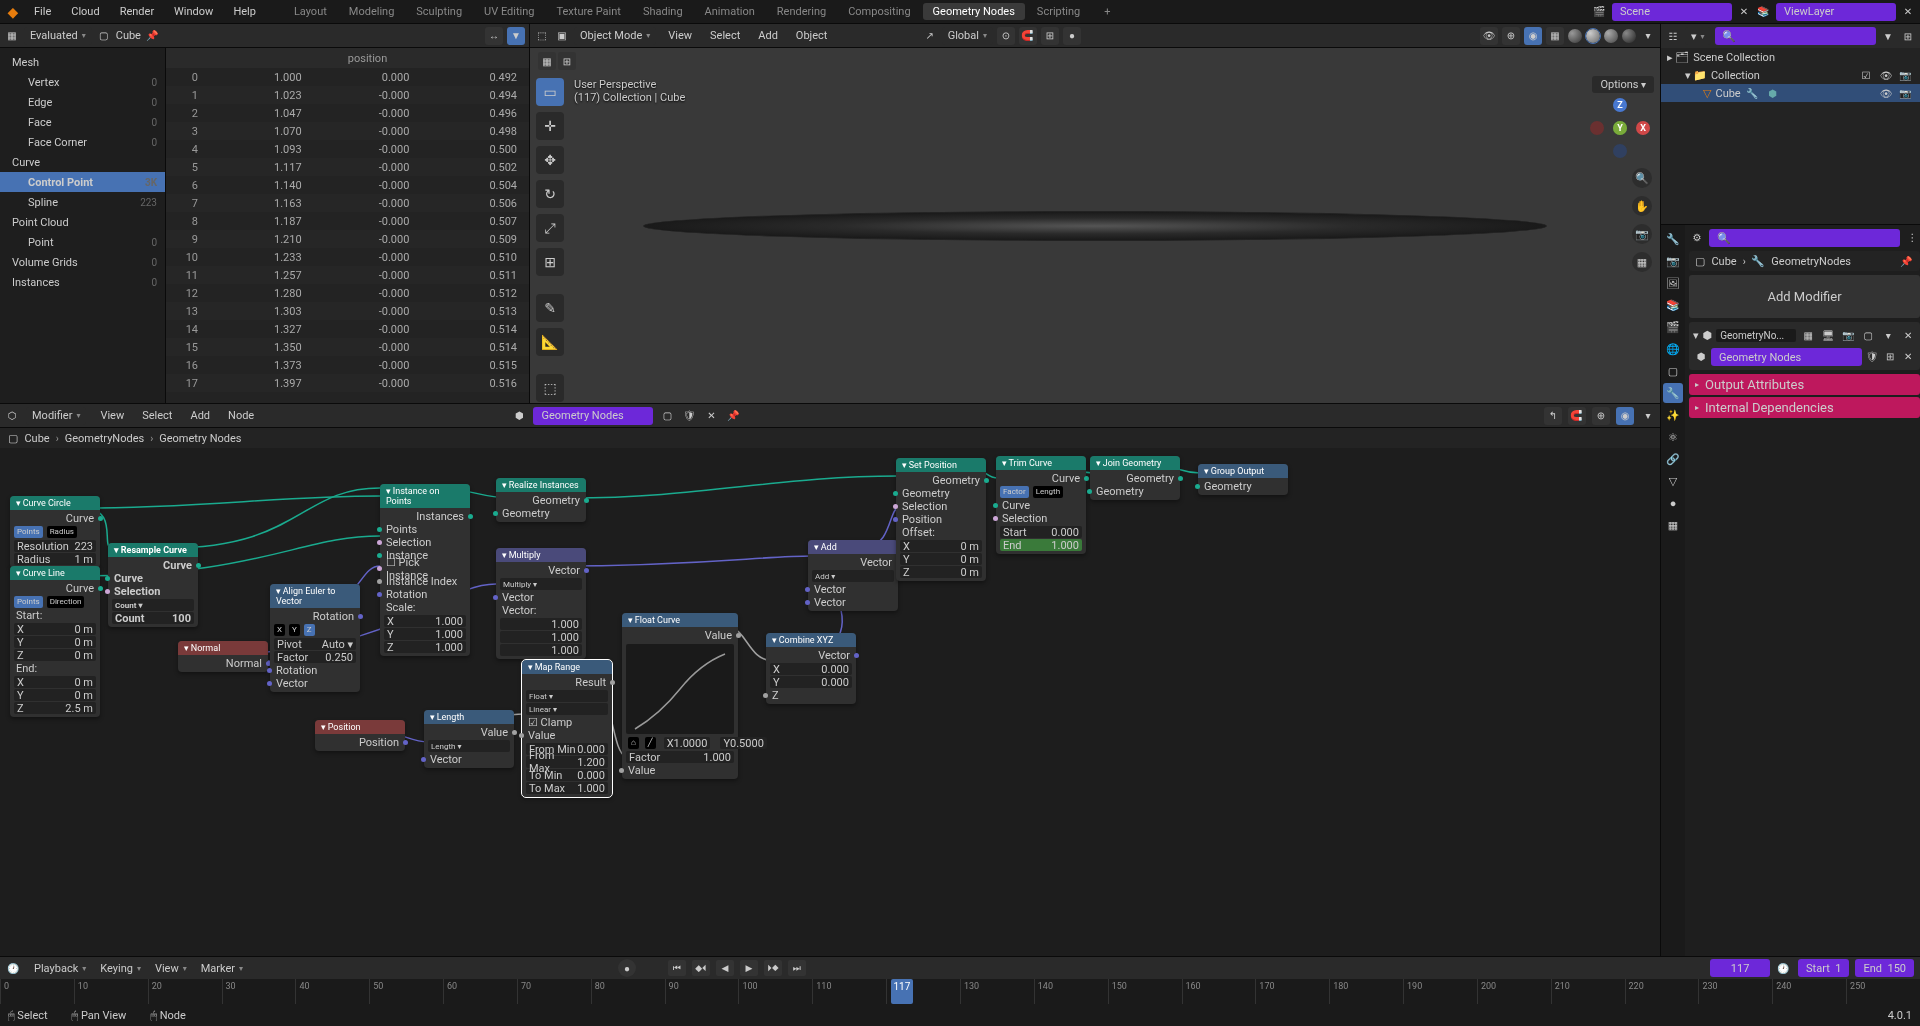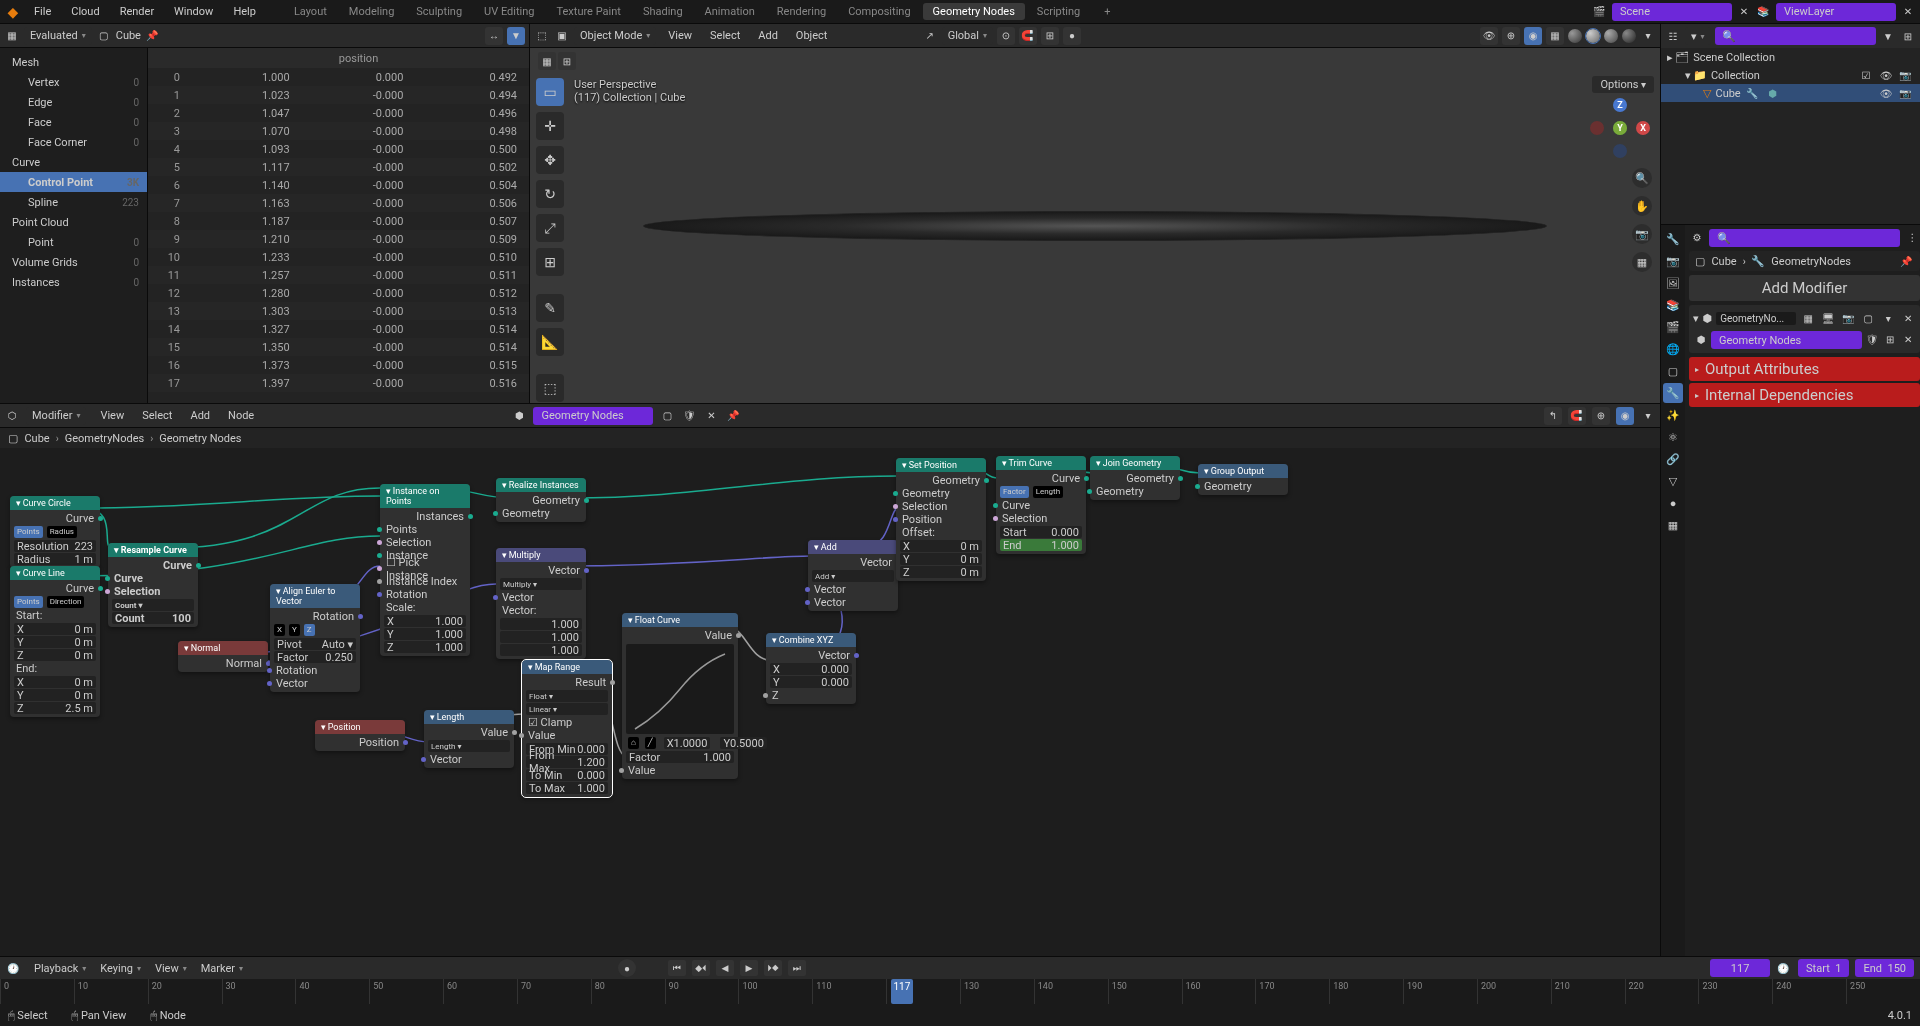--- a/index.html
+++ b/index.html
@@ -11,21 +11,21 @@
 .spacer { flex:1; }
 .icon-btn { width:18px; height:18px; display:flex; align-items:center; justify-content:center; border-radius:3px; background:#333; cursor:pointer; font-size:10px; }
 .icon-btn.sm { width:16px; height:16px; background:transparent; }
 .field { background:#6d28d9; border-radius:3px; padding:2px 8px; height:18px; display:flex; align-items:center; min-width:60px; }
 .dropdown { background:#2a2a2a; border-radius:3px; padding:2px 6px; height:18px; display:flex; align-items:center; gap:4px; cursor:pointer; }
 .dropdown::after { content:"▾"; font-size:8px; color:#888; }
 .col { display:flex; flex-direction:column; }
 
 .ss-header { height:24px; background:#2a2a2a; display:flex; align-items:center; padding:0 4px; gap:4px; border-bottom:1px solid #0a0a0a;}
 .ss-body { display:flex; flex:1; overflow:hidden; }
-.ss-tree { width:148px; background:#1e1e1e; border-right:1px solid #0a0a0a; padding:4px 0;}
+.ss-tree { width:166px; background:#1e1e1e; border-right:1px solid #0a0a0a; padding:4px 0;}
 .tree-row { display:flex; align-items:center; justify-content:space-between; padding:2px 8px 2px 12px; cursor:pointer; height:20px;}
 .tree-row.sub { padding-left:28px; }
 .tree-row.sel { background:#4772b3; color:#fff;font-weight:bold; }
 .tree-count { color:#666; font-size:10px; }
 .ss-table { flex:1; background:#232323; overflow:auto;}
 .ss-thead { display:flex; background:#2a2a2a; height:20px; align-items:center;}
 .ss-th { flex:1; text-align:center; padding:2px 4px; color:#999;}
 .ss-idx { width:40px; text-align:right; padding-right:8px; color:#999;}
 .ss-row { display:flex; height:18px; align-items:center;}
 .ss-row:nth-child(even){background:#262626;}
@@ -76,25 +76,25 @@
 .out-header{height:24px;background:#2a2a2a;display:flex;align-items:center;padding:0 4px;gap:4px;}
 .out-row{display:flex;align-items:center;padding:2px 6px;gap:4px;cursor:pointer;height:18px;}
 .out-row.sel{background:#314e78;}
 .out-indent{width:14px;}
 .props{background:#1e1e1e;border-left:1px solid #0a0a0a;border-top:1px solid #0a0a0a;display:flex;}
 .props-tabs{width:24px;background:#1a1a1a;display:flex;flex-direction:column;gap:2px;padding:4px 2px;}
 .prop-tab{width:20px;height:20px;border-radius:3px;display:flex;align-items:center;justify-content:center;cursor:pointer;font-size:11px;}
 .prop-tab.active{background:#4772b3;}
 .props-body{flex:1;padding:4px;}
 .props-hd{background:#232323;height:20px;display:flex;align-items:center;padding:0 6px;gap:6px;font-size:10px;border-radius:3px;margin-bottom:4px;}
-.mod-btn{background:#333;border-radius:3px;padding:4px;text-align:center;cursor:pointer;margin-bottom:4px;font-size:15px;}
+.mod-btn{background:#333;border-radius:3px;padding:14px;text-align:center;cursor:pointer;margin-bottom:4px;font-size:13px;}
 .mod-panel{background:#2a2a2a;border-radius:3px;padding:4px;margin-bottom:4px;}
 .mod-title{display:flex;align-items:center;gap:4px;height:18px;}
 .mod-title input{background:#1a1a1a;border:none;color:#ccc;padding:1px 4px;border-radius:2px;width:80px;font-size:10px;}
-.collap{display:flex;align-items:center;gap:6px;padding:3px 6px;cursor:pointer;background:#b91c1c;border-radius:3px;margin-bottom:2px;font-size:15px;}
+.collap{display:flex;align-items:center;gap:6px;padding:3px 6px;cursor:pointer;background:#be185d;border-radius:3px;margin-bottom:2px;font-size:13px;}
 .collap::before{content:"▸";font-size:8px;}
 
 .timeline{height:48px;background:#232323;border-top:1px solid #0a0a0a;display:flex;flex-direction:column;}
 .tl-header{height:22px;display:flex;align-items:center;padding:0 6px;gap:6px;background:#2a2a2a;}
 .tl-ruler{flex:1;position:relative;background:#1a1a1a;display:flex;}
 .tl-tick{flex:1;border-left:1px solid #333;font-size:9px;color:#888;padding-left:3px;padding-top:2px;}
 .tl-head{position:absolute;top:0;bottom:0;width:22px;background:#4772b3;border-radius:2px;color:#fff;text-align:center;font-size:10px;line-height:16px;}
 .status{height:22px;background:#1a1a1a;display:flex;align-items:center;padding:0 8px;gap:24px;font-size:10px;color:#999;}
 .play-btn{width:18px;height:16px;background:#333;border-radius:2px;display:flex;align-items:center;justify-content:center;cursor:pointer;font-size:9px;}
 .shade-sphere{width:14px;height:14px;border-radius:50%;cursor:pointer;}

